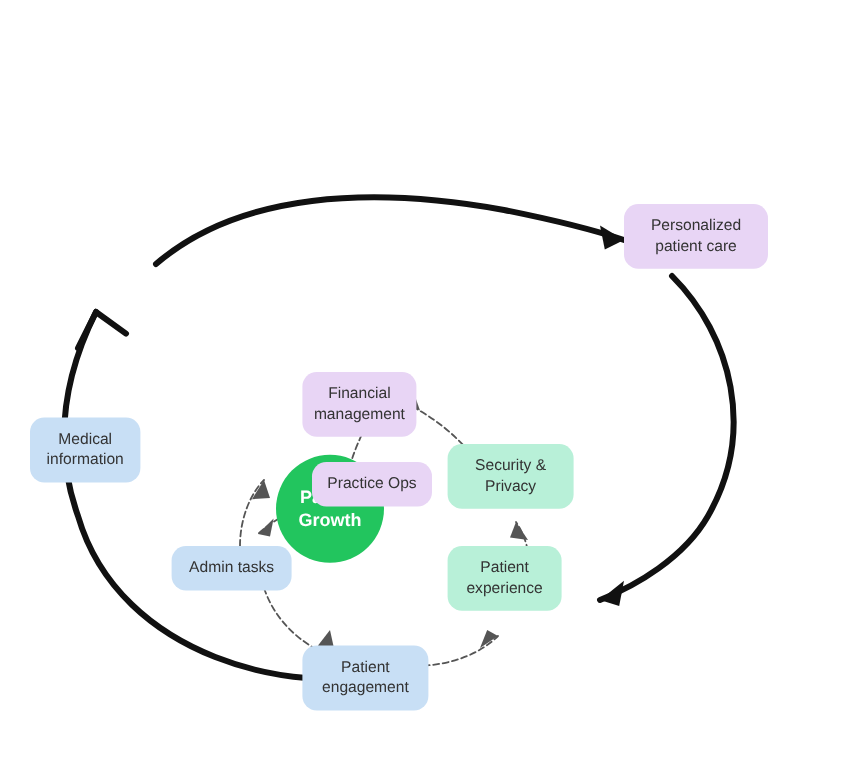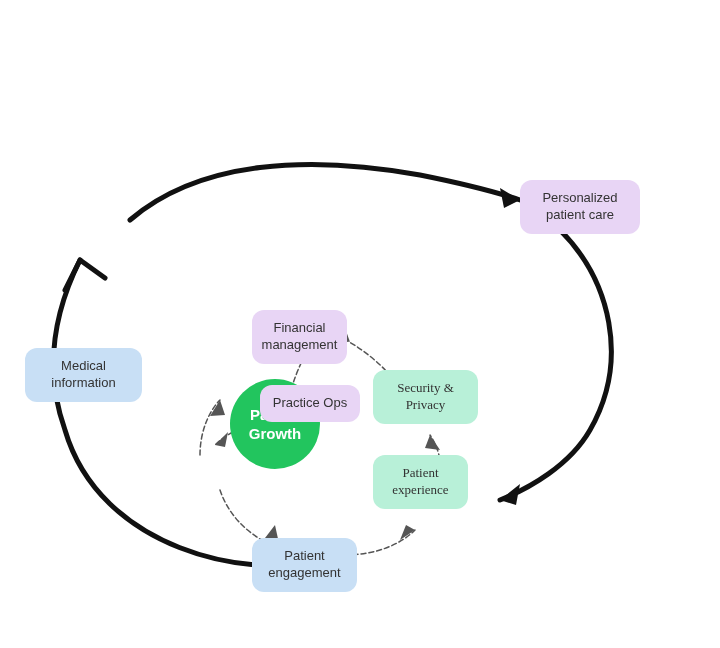--- a/index.html
+++ b/index.html
@@ -25,21 +25,21 @@
       align-items: center;
       justify-content: center;
       text-align: center;
       font-size: 13px;
       line-height: 1.3;
       padding: 10px 12px;
     }
 
     .node-purple { background: #e8d5f5; color: #333; }
     .node-blue { background: #c8dff5; color: #333; }
-    .node-green-light { background: #b8f0d8; color: #333; font-family: Liberation Serif, serif; }
+    .node-green-light { background: #b8f0d8; color: #333; }
     .node-green-center {
       background: #22c55e;
       color: white;
       font-weight: bold;
       font-size: 15px;
       border-radius: 50%;
       width: 90px;
       height: 90px;
     }
 
@@ -101,39 +101,42 @@
   <div class="node node-purple" style="left: 252px; top: 310px; width: 95px;">
     <span>Financial
 management</span>
   </div>
 
   <div class="node node-purple" style="left: 240px; top: 385px; width: 100px; margin-left: 20px;">
     <span>Practice
 Ops</span>
   </div>
 
+  <div class="node node-blue" style="left: 143px; top: 455px; width: 100px;">
+    <span>Admin tasks</span>
+  </div>
 
   <div class="node node-blue" style="left: 252px; top: 538px; width: 105px;">
     <span>Patient
 engagement</span>
   </div>
 
   <div class="node node-green-light" style="left: 373px; top: 455px; width: 95px;">
     <span>Patient
 experience</span>
   </div>
 
   <div class="node node-green-light" style="left: 373px; top: 370px; width: 105px;">
     <span>Security &amp;
 Privacy</span>
   </div>
 
-  <div class="node node-blue" style="left: 25px; top: 348px; width: 117px; align-items: center;">
+  <div class="node node-blue" style="left: 25px; top: 348px; width: 92px; align-items: center;">
     <span>Medical
 information</span>
   </div>
 
-  <div class="node node-purple" style="left: 520px; top: 180px; width: 120px;">
+  <div class="node node-purple" style="left: 520px; top: 170px; width: 120px;">
     <span>Personalized
 patient care</span>
   </div>
 
 </div>
 
 </body></html>

